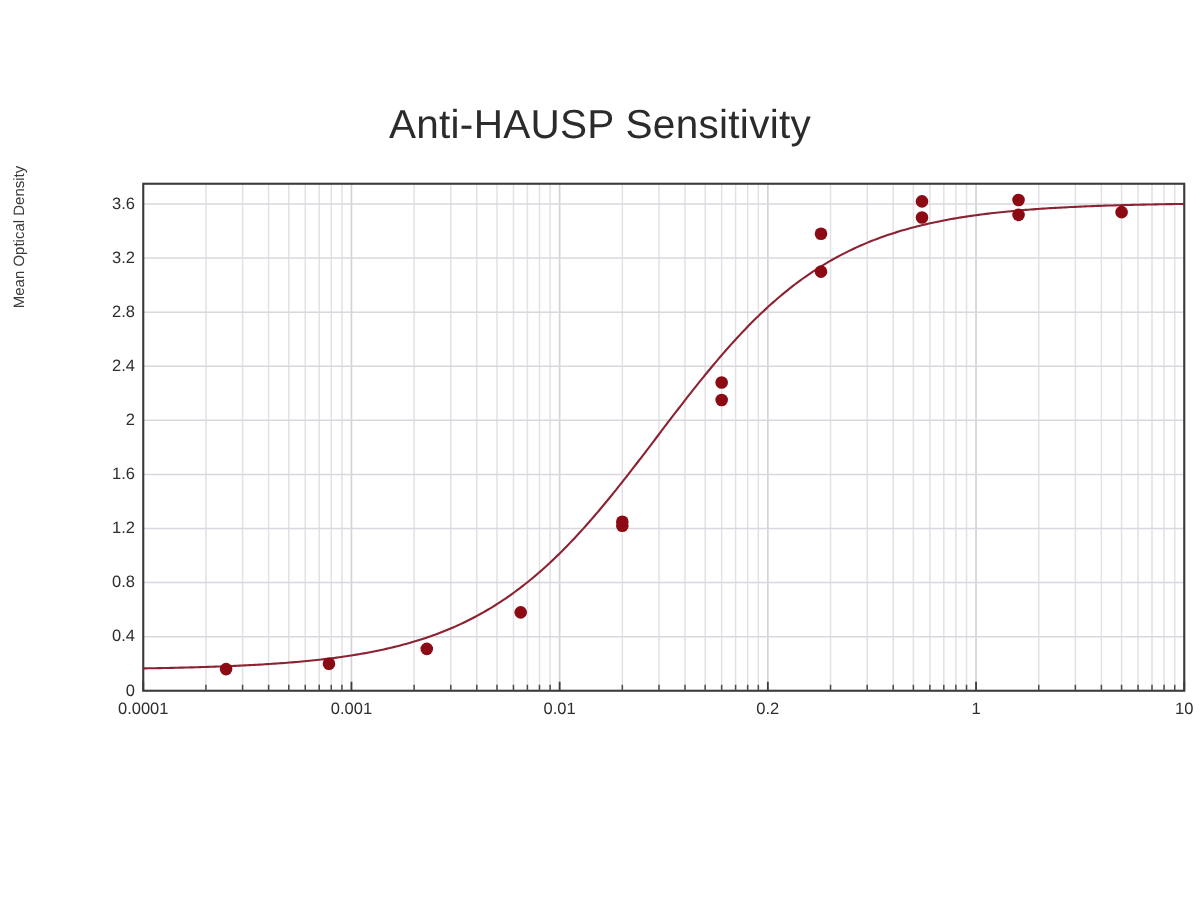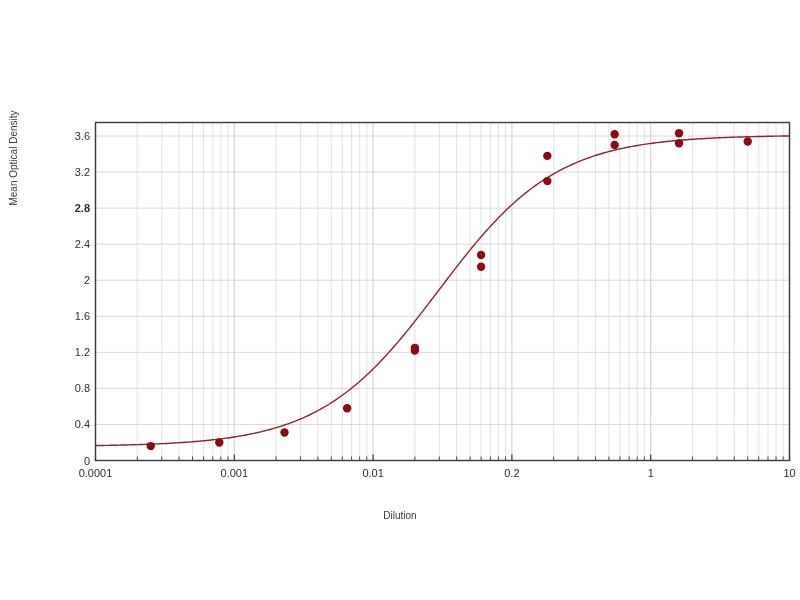--- a/index.html
+++ b/index.html
@@ -33,34 +33,34 @@
     position:absolute;font-size:11px;color:#2e2e2e;
     transform:translateX(-50%);white-space:nowrap;
   }
   #plot-svg{position:absolute;left:0;top:0;}
 </style>
 </head>
 <body>
 
 <div id="figure">
 
+  <div id="chart-title">Anti-HAUSP Sensitivity</div>
 
   <div id="y-axis-label">Mean Optical Density</div>
 
-  <div id="x-axis-label">Dilution</div>
 
   <div id="ytick-wrap">
       <div class="ytick" style="top: 460.5px;">0</div>
       <div class="ytick" style="top: 424.447px;">0.4</div>
       <div class="ytick" style="top: 388.393px;">0.8</div>
       <div class="ytick" style="top: 352.34px;">1.2</div>
       <div class="ytick" style="top: 316.287px;">1.6</div>
       <div class="ytick" style="top: 280.233px;">2</div>
       <div class="ytick" style="top: 244.18px;">2.4</div>
-      <div class="ytick" style="top: 208.127px; font-weight: bold;">2.8</div>
+      <div class="ytick" style="top: 208.127px;">2.8</div>
       <div class="ytick" style="top: 172.073px; text-align: right;">3.2</div>
       <div class="ytick" style="top: 136.02px;">3.6</div>
     </div>
   <div id="xtick-wrap">
       <div class="xtick" style="left: 95.5px; top: 466.5px;">0.0001</div>
       <div class="xtick" style="left: 234.3px; top: 466.5px;">0.001</div>
       <div class="xtick" style="left: 373.1px; top: 466.5px;">0.01</div>
       <div class="xtick" style="left: 511.9px; top: 466.5px;">0.2</div>
       <div class="xtick" style="left: 650.7px; top: 466.5px;">1</div>
       <div class="xtick" style="left: 789.5px; top: 466.5px;">10</div>

